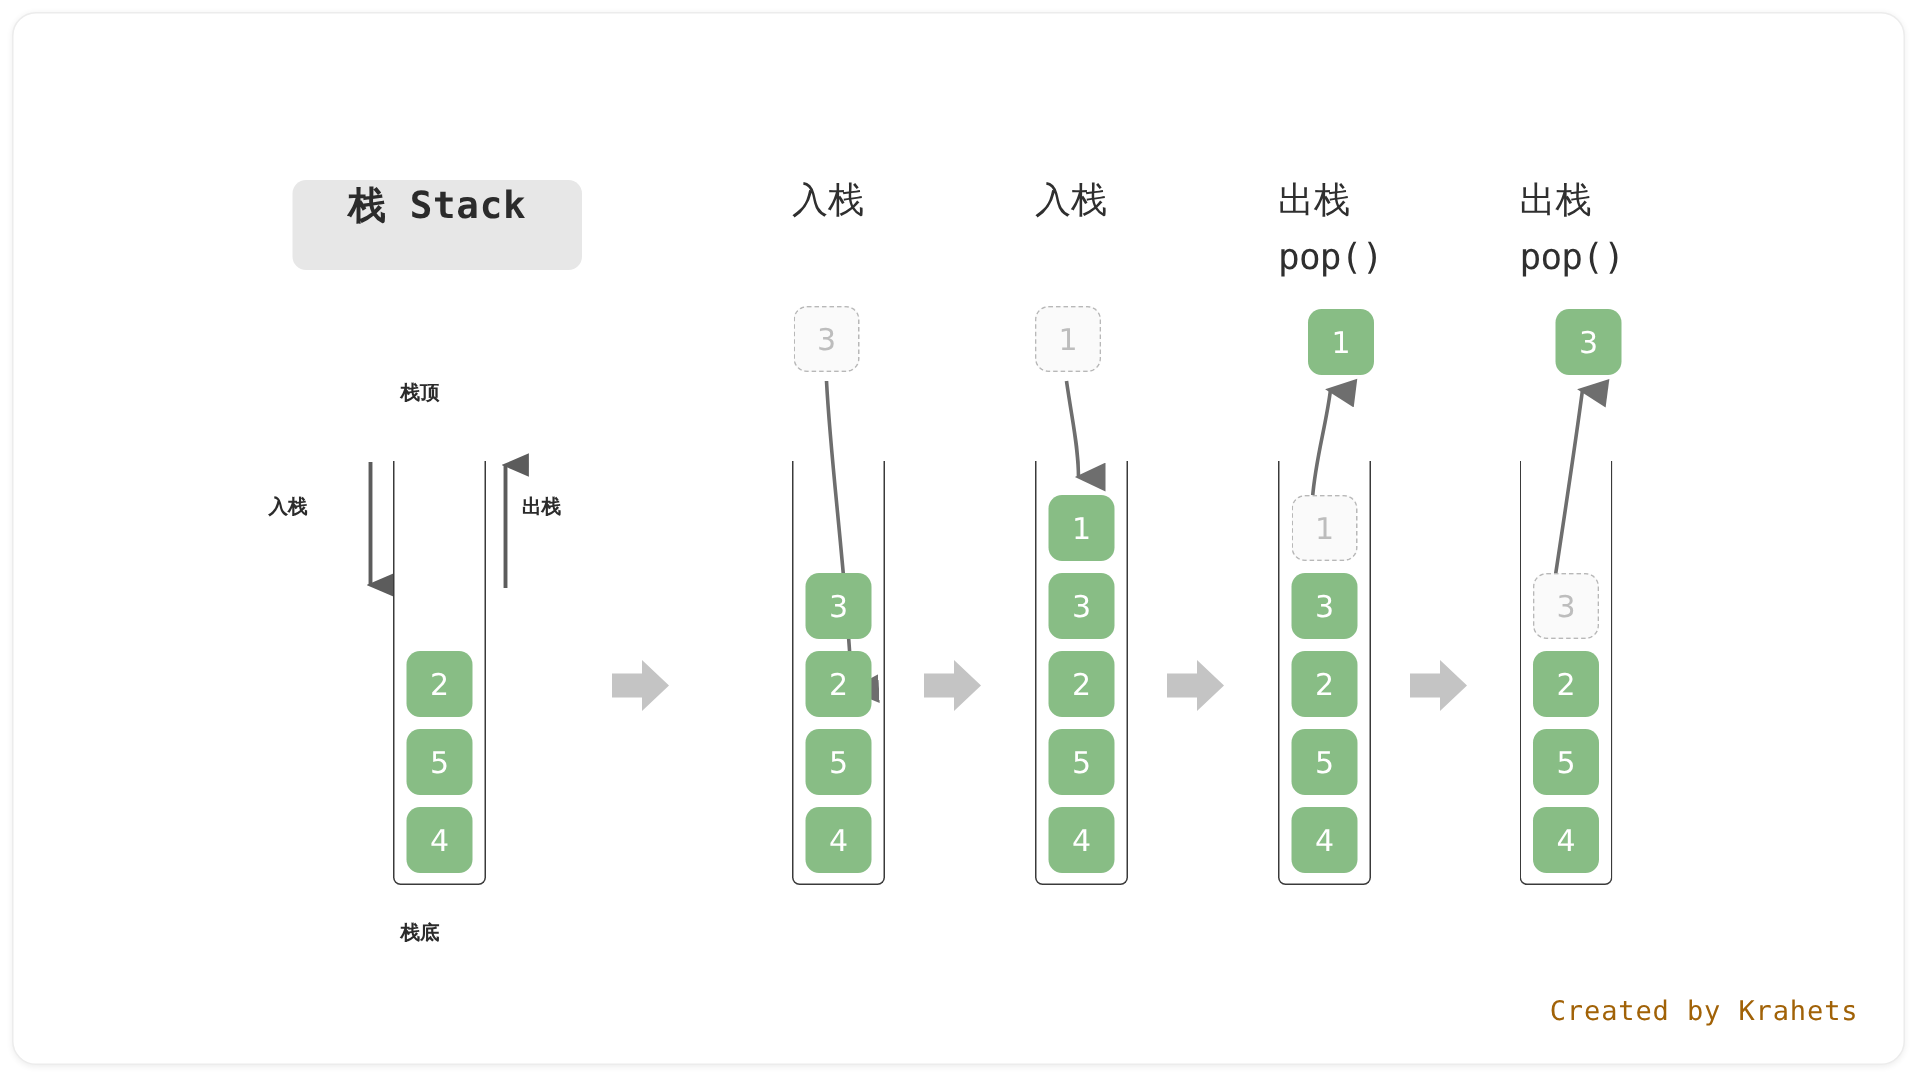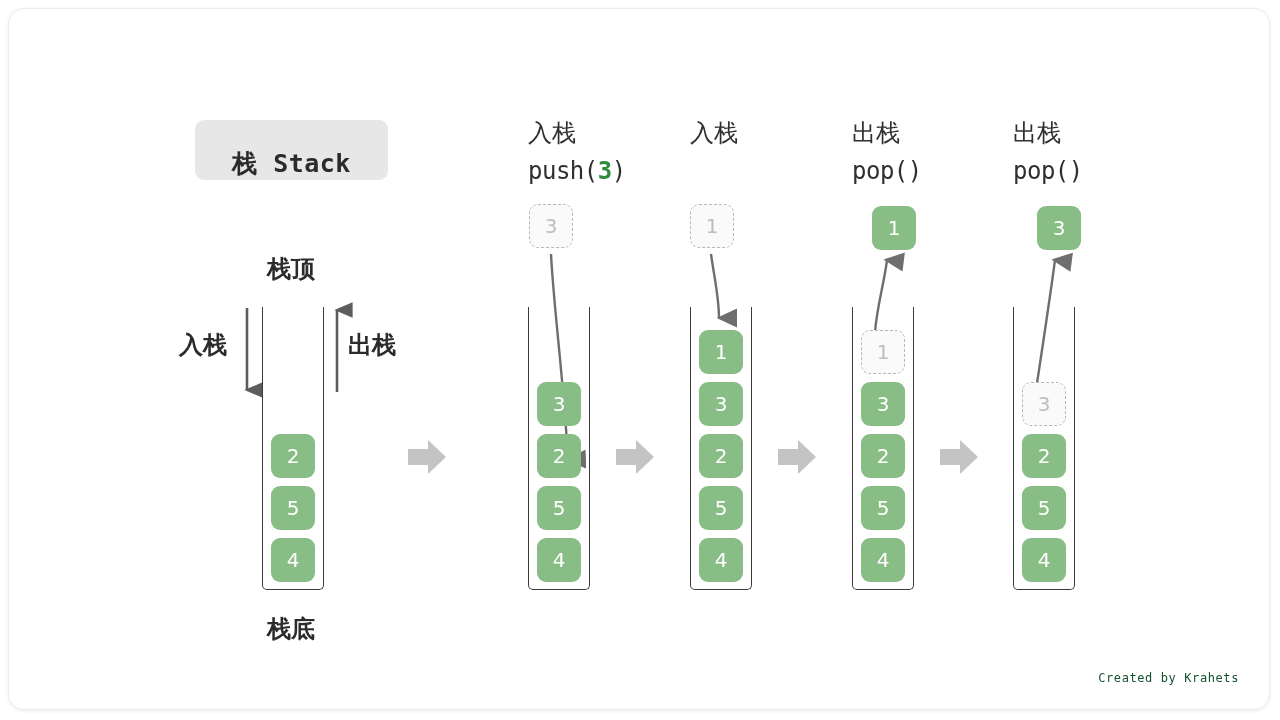--- a/index.html
+++ b/index.html
@@ -30,34 +30,34 @@
 
   
   #title-badge {
     left: 186px;
     top: 111px;
     width: 193px;
     height: 60px;
     background: #e7e7e7;
     border-radius: 9px;
     display: flex;
-    align-items: flex-end;
+    align-items: flex-start;
     justify-content: center;
     color: #2b2b2b;
     font-size: 25px;
     font-weight: bold;
     letter-spacing: 0.5px;
     font-family: "DejaVu Sans Mono", "Liberation Mono", monospace;
   }
 
   
   .cn-label {
     color: #2b2b2b;
     font-weight: bold;
-    font-size: 24px;
+    font-size: 13px;
     font-family: "DejaVu Sans", "Liberation Sans", sans-serif;
     white-space: nowrap;
   }
   .op-label {
     color: #333333;
     white-space: nowrap;
     line-height: 38px;
   }
   .op-label .cn {
     display: block;
@@ -109,22 +109,22 @@
   .cell.ghost {
     background: #fafafa;
     color: #bdbdbd;
     border: 1.6px dashed #b8b8b8;
   }
 
   
   #watermark {
     right: 30px;
     bottom: 24px;
-    color: #14532d;
-    font-size: 12px;
+    color: #a16207;
+    font-size: 18px;
     font-family: "DejaVu Sans Mono", "Liberation Mono", monospace;
     letter-spacing: 0.6px;
   }
 
   svg { overflow: visible; }
 </style>
 </head>
 <body>
 
 <div id="card">
@@ -168,21 +168,20 @@
     <div class="abs cn-label" style="left:5px; top:364px;">栈底</div>
   </div>
 
   <svg class="abs" style="left:399px; top:430px;" width="40" height="36">
     <path d="M0,10 L20,10 L20,1 L38,18 L20,35 L20,26 L0,26 Z" fill="#c4c4c4"></path>
   </svg>
 
   <div class="abs" style="left:519px; top:105px;">
     <div class="op-label abs" style="left:0px; top:0px;">
       <span class="cn">入栈</span>
-      <span class="code"><span>push(</span><span class="arg">3</span><span>)</span></span>
     </div>
 
     <div class="abs cell ghost" style="left:1px; top:90px;">3</div>
 
     <svg class="abs" style="left:10px; top:138px;" width="60" height="232">
       <defs>
         <marker id="mk-p3" markerWidth="9" markerHeight="9" refX="4" refY="7.5" orient="auto">
           <path d="M0,0 L4,8.5 L8,0 Z" fill="#6e6e6e"></path>
         </marker>
       </defs>

